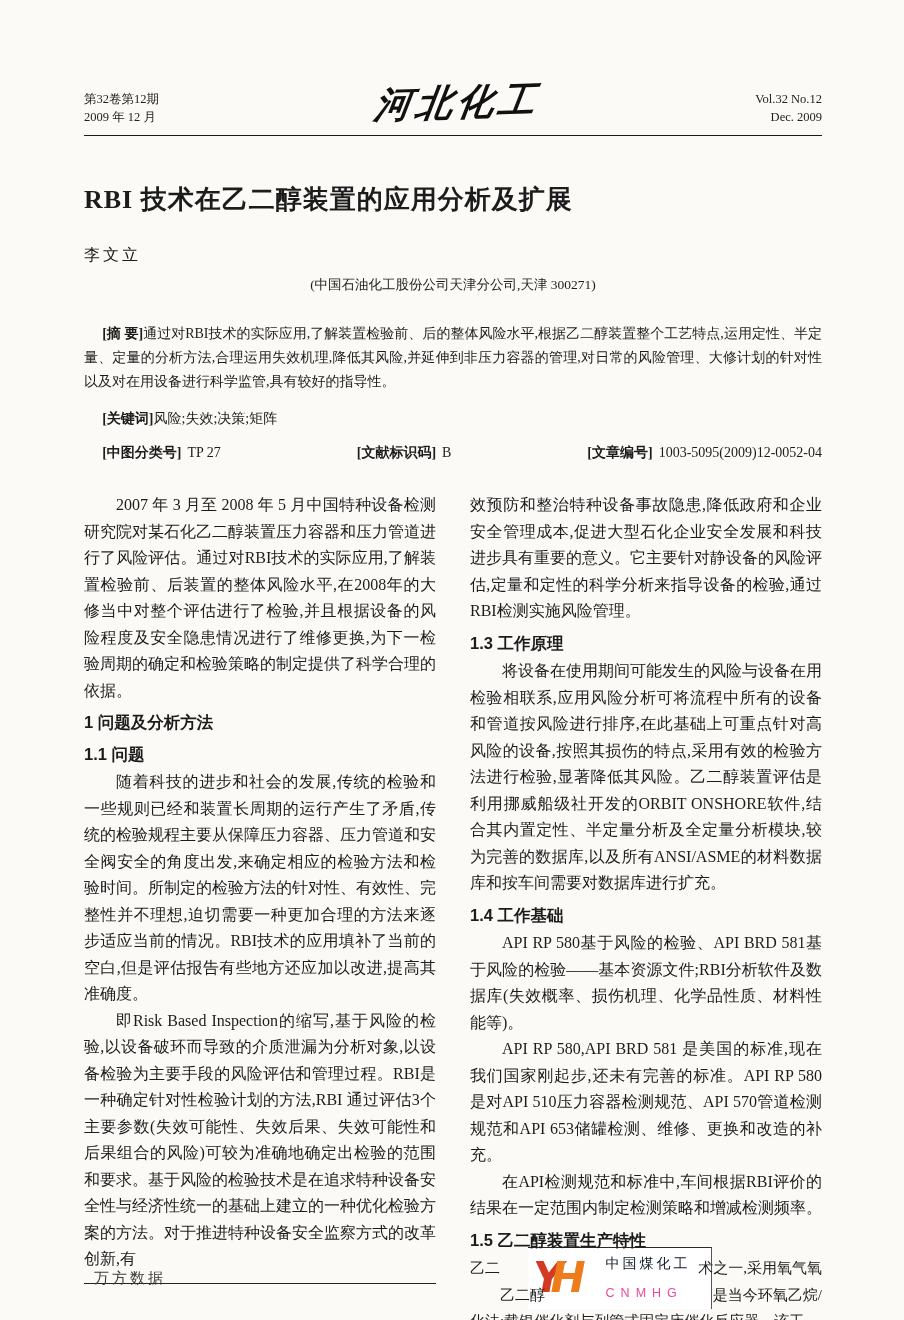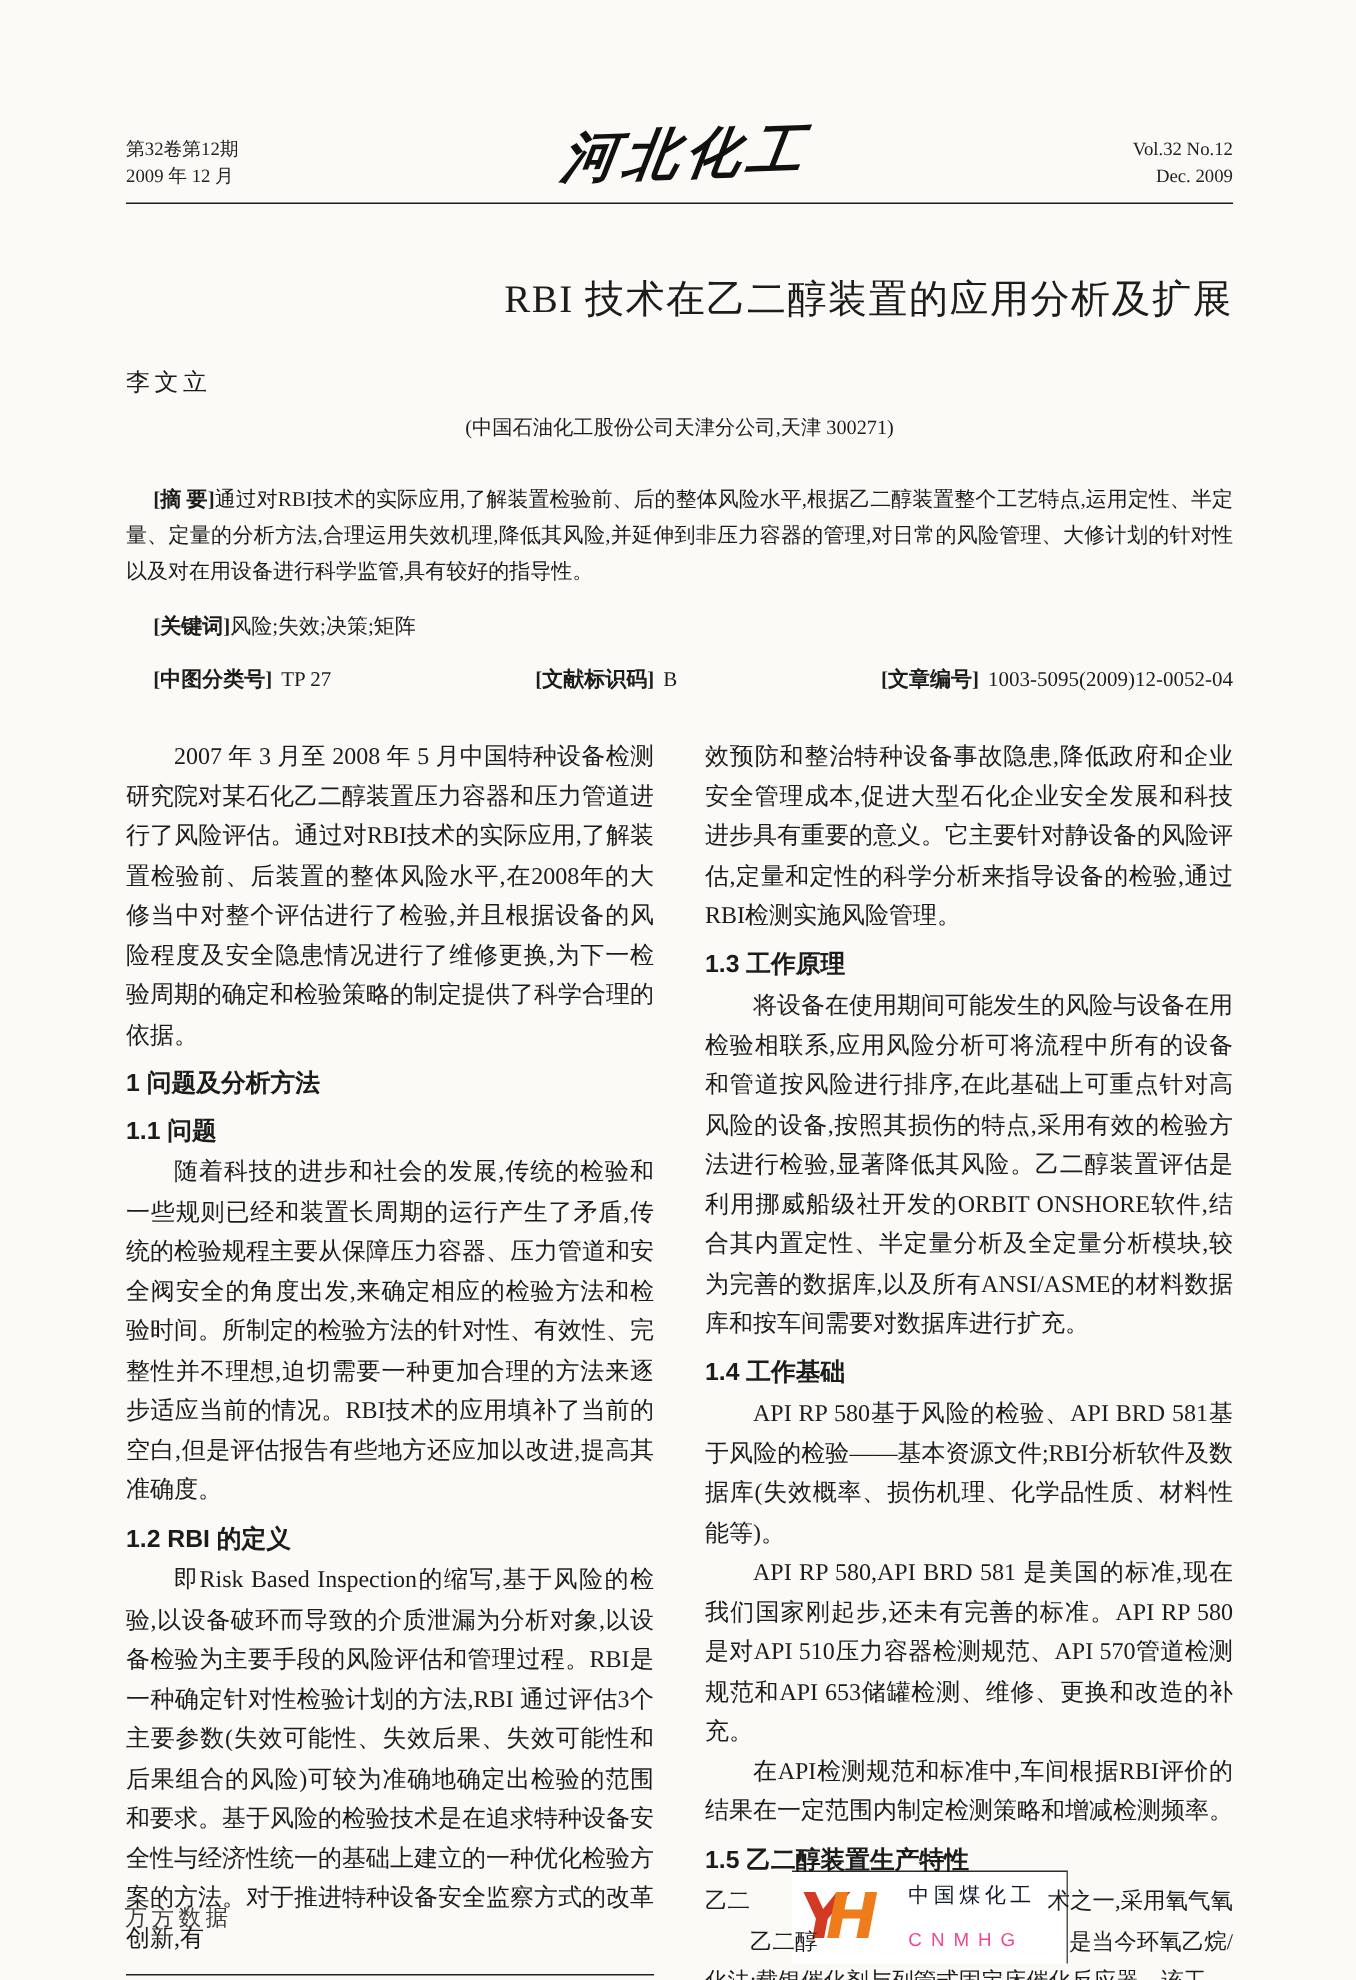--- a/index.html
+++ b/index.html
@@ -21,21 +21,21 @@
   .masthead {
     font-family:"DejaVu Serif",serif;
     font-weight:bold; font-style:italic;
     font-size:37px; letter-spacing:4px;
     transform:skewX(-10deg) rotate(-2deg);
     margin-bottom:-2px; color:#111;
   }
   .header-rule { border:0; border-top:1.8px solid #1a1a1a; margin:9px 0 0 0; }
 
   
-  .title { text-align:right; font-weight:normal; font-size:26px; letter-spacing:1px; margin-top:46px; }
+  .title { text-align:left; font-weight:bold; font-size:26px; letter-spacing:1px; margin-top:46px; }
   .author { text-align:left; font-size:16px; letter-spacing:3px; margin-top:28px; }
   .affiliation { text-align:center; font-size:13.5px; margin-top:10px; }
 
   .abstract { margin-top:28px; font-size:14px; line-height:24px; text-align:justify; text-indent:1.3em; }
   .abstract .lbl, .keywords .lbl { font-weight:bold; }
   .keywords { font-size:14px; line-height:22px; margin-top:3px; text-indent:1.3em; }
   .meta-row { display:flex; justify-content:space-between; font-size:14px; margin-top:12px; padding-left:1.3em; }
   .meta-item .lbl { font-weight:bold; }
   .meta-item .val { margin-left:6px; }
 
@@ -70,21 +70,21 @@
   .wm-logo .h { color:#ef7c1a; margin-left:-13px; }
   .wm-text { display:flex; flex-direction:column; }
   .wm-cn { font-family:"Liberation Sans",sans-serif; font-size:14px; color:#0f172a; letter-spacing:3px; white-space:nowrap; }
   .wm-en { font-family:"Liberation Sans",sans-serif; font-size:12.5px; color:#ec4899; letter-spacing:6px; margin-top:3px; white-space:nowrap; }
 
   
   .fn-divider { border:0; border-top:1.2px solid #222; margin:10px 0 7px 0; }
 
   
   .provider {
-    position:absolute; left:83px; bottom:32px;
+    position:absolute; left:94px; bottom:32px;
     font-family:"Liberation Sans",sans-serif;
     font-size:15px; letter-spacing:3px; color:#3c3c3c;
   }
 </style>
 </head>
 <body>
 
 <div class="page">
 
   <div class="jheader">
@@ -114,21 +114,20 @@
     <span class="meta-item"><span class="lbl">[文章编号]</span><span class="val">1003-5095(2009)12-0052-04</span></span>
   </div>
 
   <div class="body-cols">
 
     <div class="col">
       <p>2007 年 3 月至 2008 年 5 月中国特种设备检测研究院对某石化乙二醇装置压力容器和压力管道进行了风险评估。通过对RBI技术的实际应用,了解装置检验前、后装置的整体风险水平,在2008年的大修当中对整个评估进行了检验,并且根据设备的风险程度及安全隐患情况进行了维修更换,为下一检验周期的确定和检验策略的制定提供了科学合理的依据。</p>
       <h3>1  问题及分析方法</h3>
       <h3>1.1  问题</h3>
       <p>随着科技的进步和社会的发展,传统的检验和一些规则已经和装置长周期的运行产生了矛盾,传统的检验规程主要从保障压力容器、压力管道和安全阀安全的角度出发,来确定相应的检验方法和检验时间。所制定的检验方法的针对性、有效性、完整性并不理想,迫切需要一种更加合理的方法来逐步适应当前的情况。RBI技术的应用填补了当前的空白,但是评估报告有些地方还应加以改进,提高其准确度。</p>
-      <h3>1.2  RBI 的定义</h3>
       <p>即Risk Based Inspection的缩写,基于风险的检验,以设备破环而导致的介质泄漏为分析对象,以设备检验为主要手段的风险评估和管理过程。RBI是一种确定针对性检验计划的方法,RBI 通过评估3个主要参数(失效可能性、失效后果、失效可能性和后果组合的风险)可较为准确地确定出检验的范围和要求。基于风险的检验技术是在追求特种设备安全性与经济性统一的基础上建立的一种优化检验方案的方法。对于推进特种设备安全监察方式的改革创新,有</p>
 
       <hr class="fn-divider">
 
     </div>
 
     <div class="col">
       <p class="noindent">效预防和整治特种设备事故隐患,降低政府和企业安全管理成本,促进大型石化企业安全发展和科技进步具有重要的意义。它主要针对静设备的风险评估,定量和定性的科学分析来指导设备的检验,通过RBI检测实施风险管理。</p>
       <h3>1.3  工作原理</h3>
       <p>将设备在使用期间可能发生的风险与设备在用检验相联系,应用风险分析可将流程中所有的设备和管道按风险进行排序,在此基础上可重点针对高风险的设备,按照其损伤的特点,采用有效的检验方法进行检验,显著降低其风险。乙二醇装置评估是利用挪威船级社开发的ORBIT ONSHORE软件,结合其内置定性、半定量分析及全定量分析模块,较为完善的数据库,以及所有ANSI/ASME的材料数据库和按车间需要对数据库进行扩充。</p>

